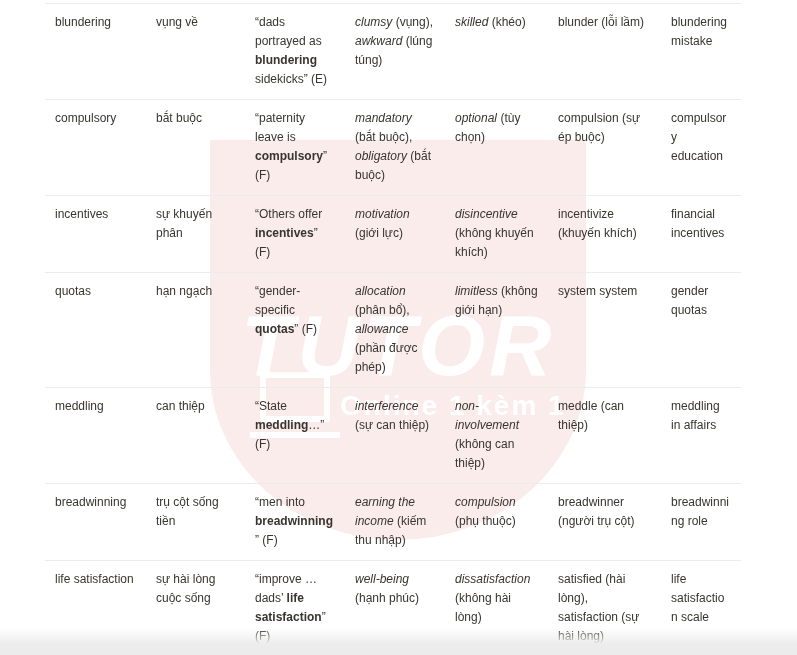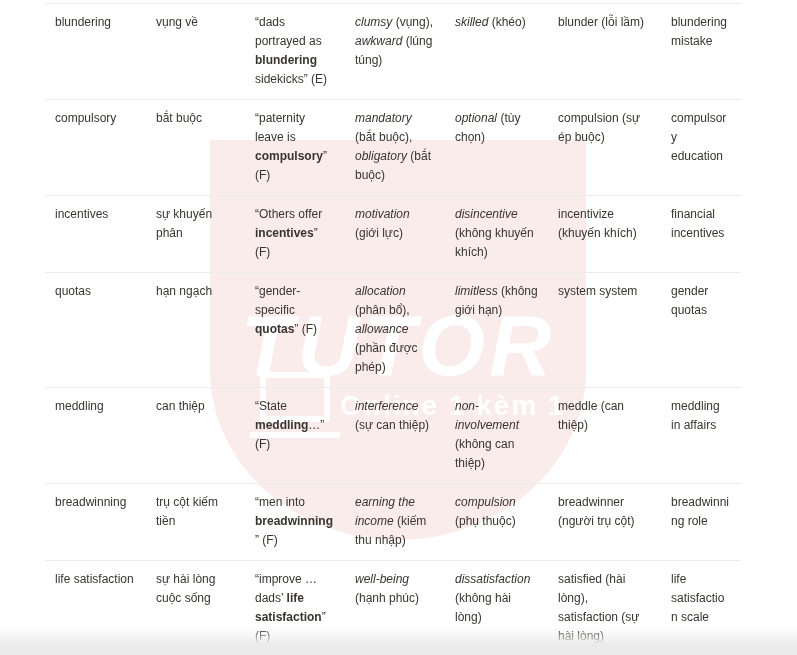--- a/index.html
+++ b/index.html
@@ -120,21 +120,21 @@
     <td><span>can thiệp</span></td>
     <td><span>“State </span><b>meddling</b><span>…” (F)</span></td>
     <td><i>interference</i><span> (sự can thiệp)</span></td>
     <td><i>non-involvement</i><span> (không can thiệp)</span></td>
     <td><span>meddle (can thiệp)</span></td>
     <td><span>meddling in affairs</span></td>
   </tr>
 
   <tr>
     <td><span>breadwinning</span></td>
-    <td><span>trụ cột kiếm tiền</span></td>
+    <td><span>trụ cột sống tiền</span></td>
     <td><span>“men into </span><b>breadwinning</b><span>” (F)</span></td>
     <td><i>earning the income</i><span> (kiếm thu nhập)</span></td>
     <td><i>compulsion</i><span> (phụ thuộc)</span></td>
     <td><span>breadwinner (người trụ cột)</span></td>
     <td><span>breadwinning role</span></td>
   </tr>
 
   <tr>
     <td><span>life satisfaction</span></td>
     <td><span>sự hài lòng cuộc sống</span></td>

